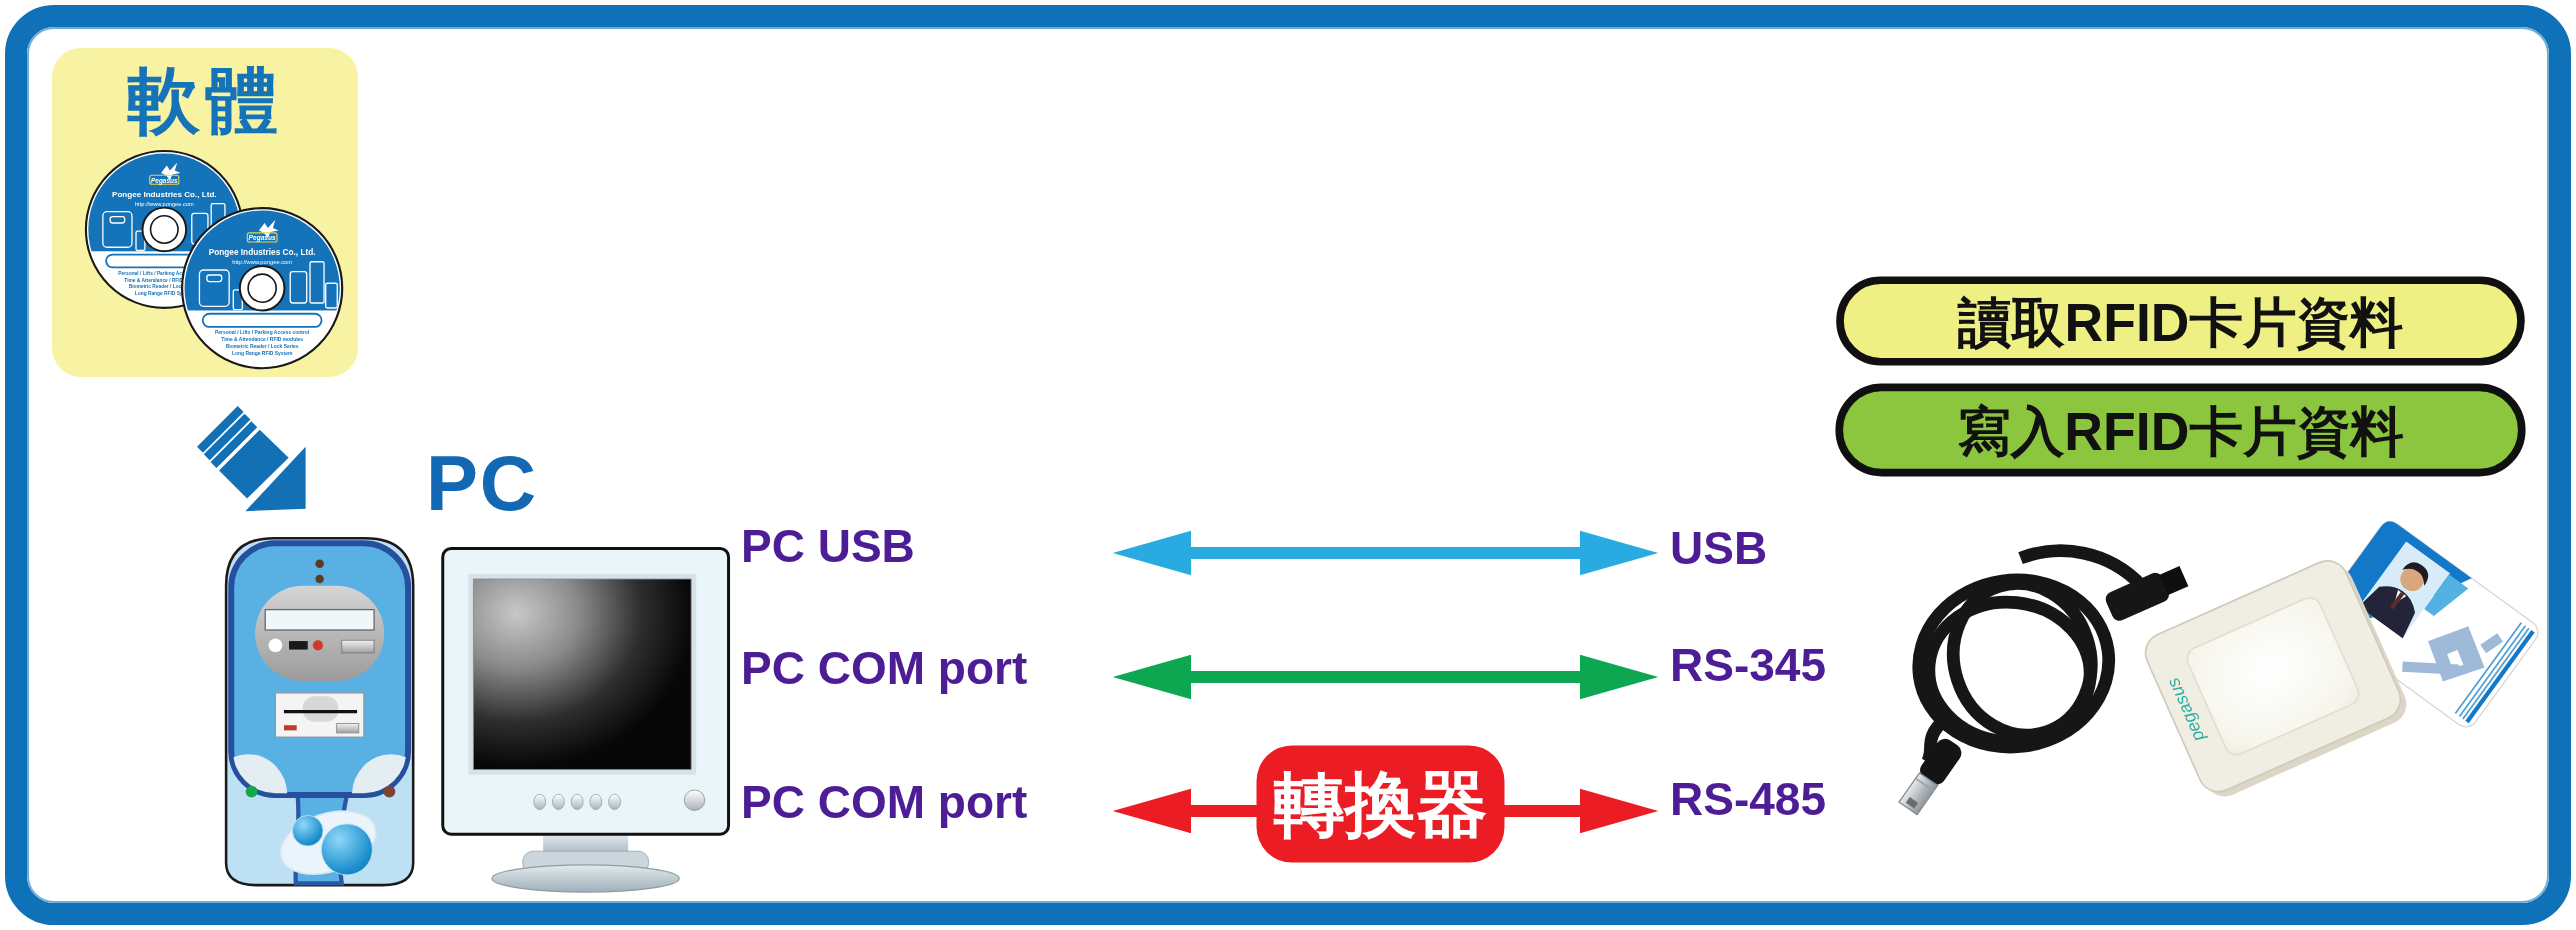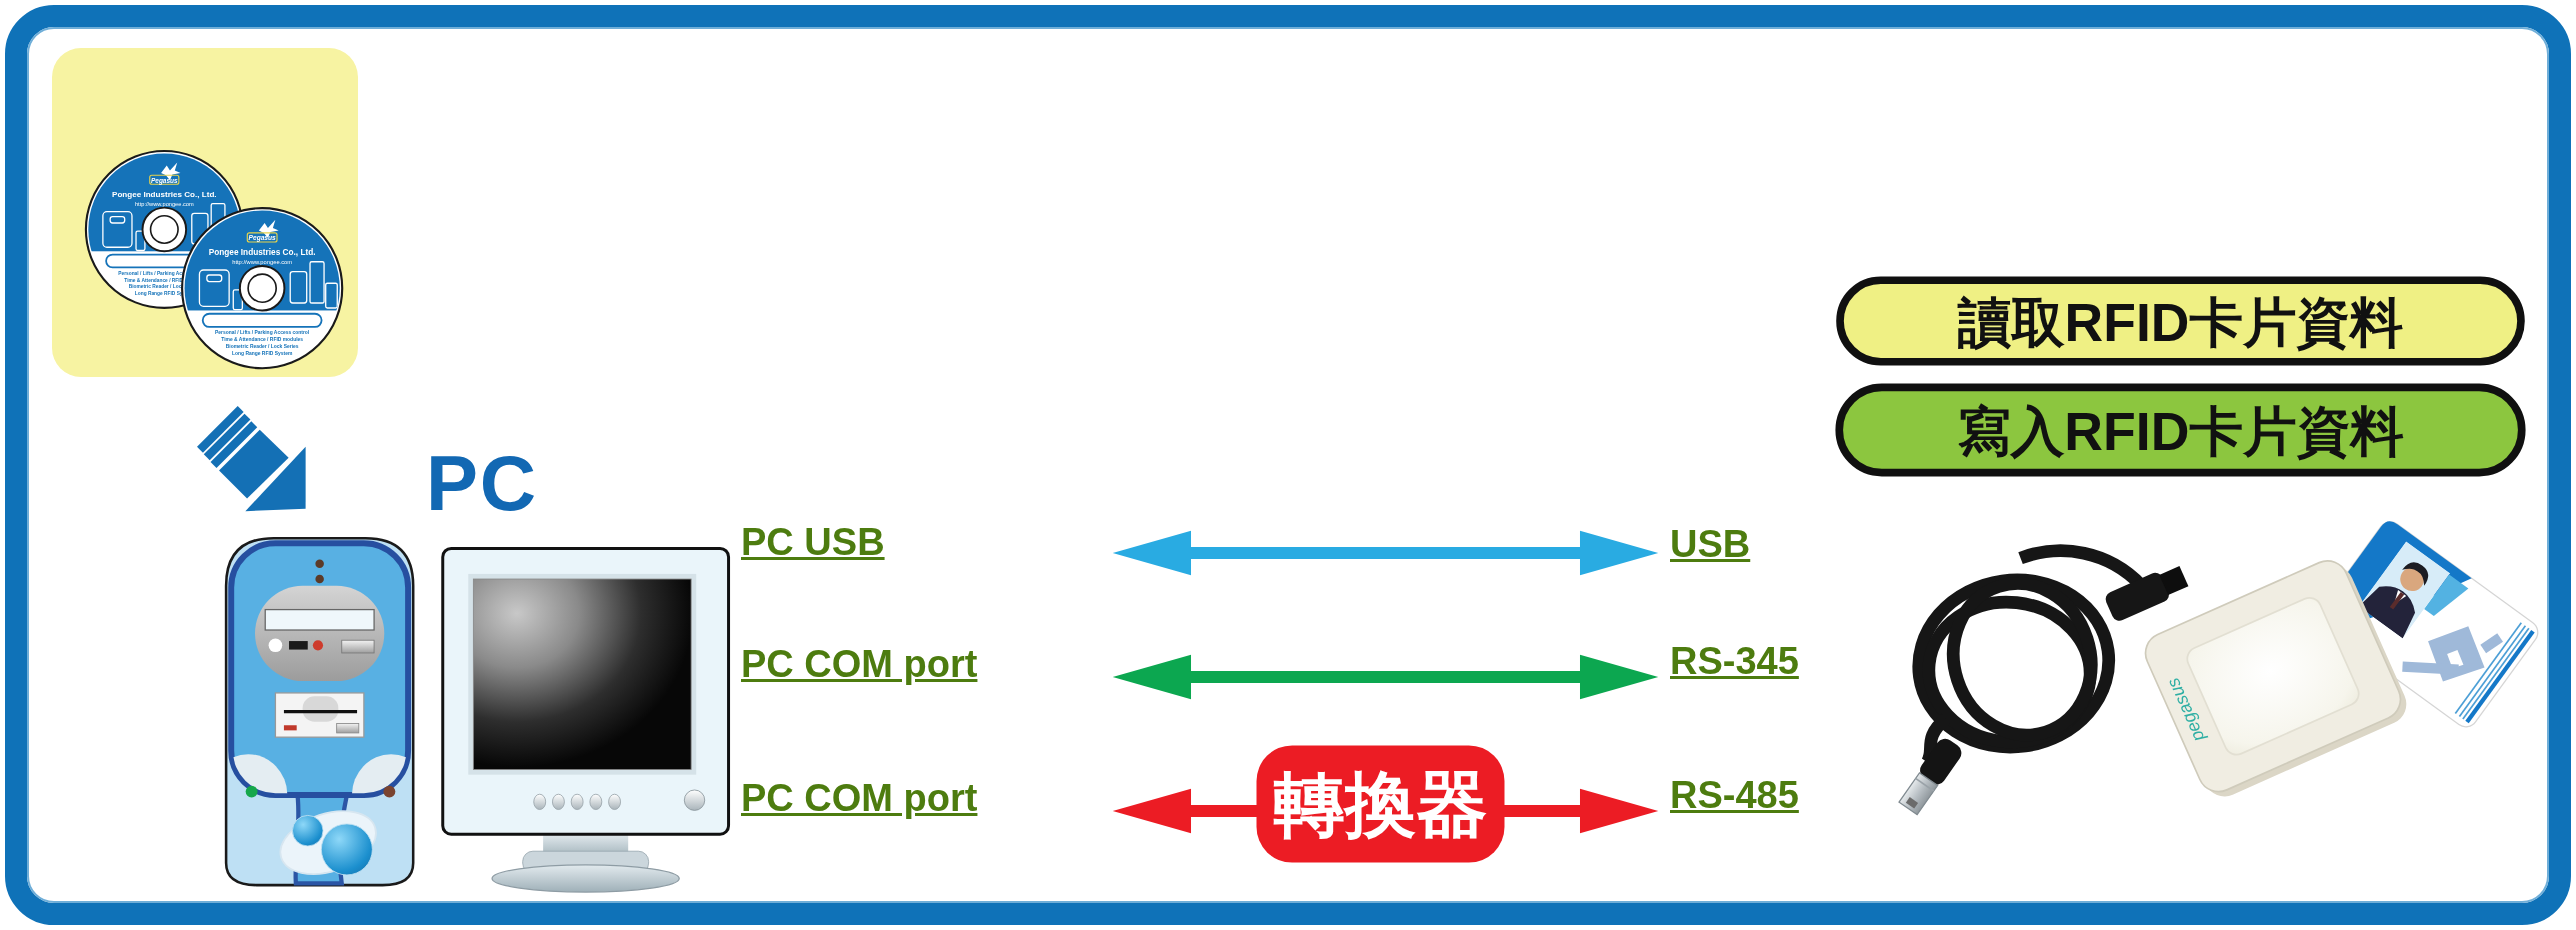--- a/index.html
+++ b/index.html
@@ -22,34 +22,35 @@
     left:52px;top:48px;width:306px;height:329px;background:#F7F3A2;border-radius:29px;
   }
   .softtitle{
     left:52px;top:53px;width:306px;text-align:center;
     font-size:73px;font-weight:bold;color:#1573B9;letter-spacing:5.1px;
   }
   .pclabel{
     left:426px;top:438px;font-size:78px;font-weight:bold;color:#1268B3;letter-spacing:1.7px;
   }
   .conn-label{
-    font-size:38px;font-weight:bold;color:#4d7c0f;white-space:nowrap;line-height:1;text-decoration:underline;
+    font-size:46px;font-weight:bold;color:#4c1d95;white-space:nowrap;line-height:1;
   }
   .pill-text{font-weight:bold;}
   svg{display:block;}
   text{font-family:"Liberation Sans","DejaVu Sans",sans-serif;}
 </style>
 </head>
 <body>
 
 <div id="canvas">
 
   <div class="frame"></div>
 
   <div class="abs softbox"></div>
+  <div class="abs softtitle">軟體</div>
 
   <svg class="abs" style="left:52px;top:48px;" width="308" height="334" viewBox="0 0 362 392">
     <defs>
       <clipPath id="cdclip" clipPathUnits="userSpaceOnUse">
           <circle cx="100" cy="100" r="94"></circle>
         </clipPath>
     </defs>
 
     <g transform="translate(37,118) scale(0.95)">
       <circle cx="100" cy="100" r="97" fill="#ffffff" stroke="#1a1a1a" stroke-width="2.6"></circle>

